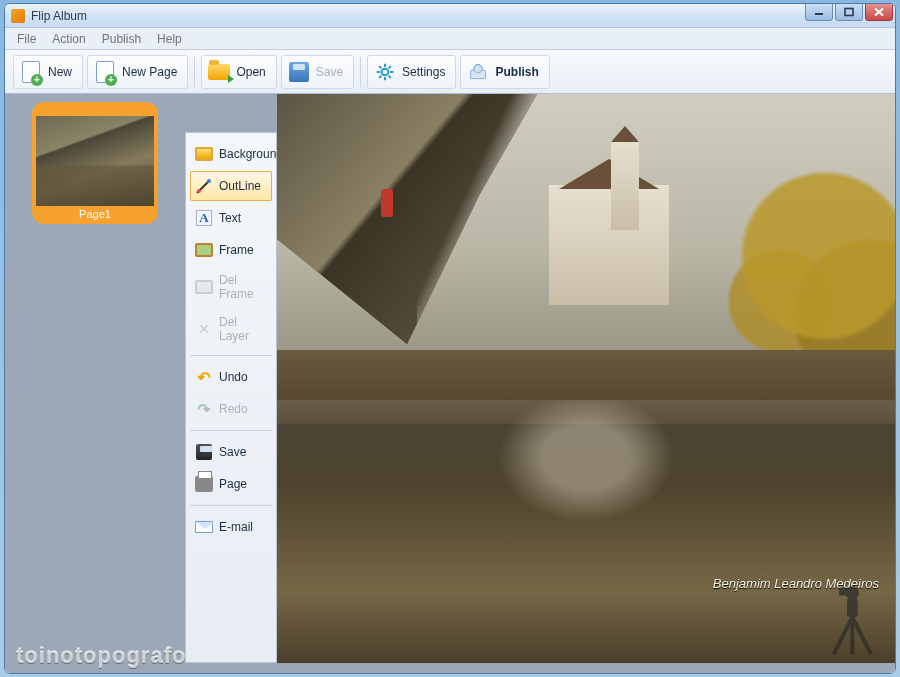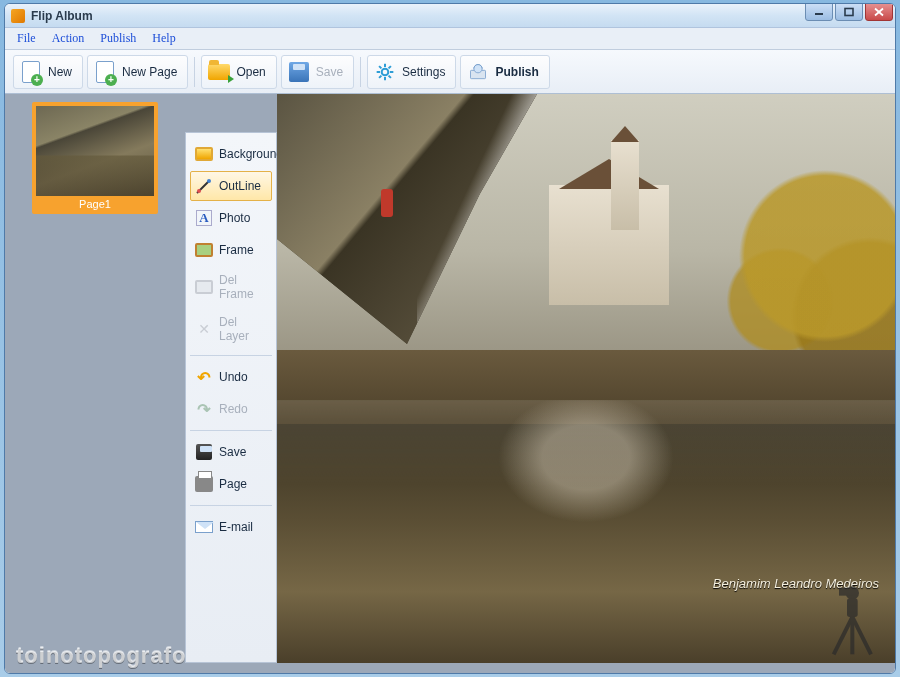--- a/index.html
+++ b/index.html
@@ -2,28 +2,28 @@
 <html><head>
 <meta charset="utf-8">
 <style>
 * { margin: 0; padding: 0; box-sizing: border-box; font-family: "Segoe UI", Tahoma, sans-serif; font-size: 12px; }
 body { width: 900px; height: 677px; background: linear-gradient(to bottom, #87b8e0 0%, #a8cce8 100%); position: relative; overflow: hidden; }
 
 .window-frame { position: absolute; top: 3px; left: 4px; right: 4px; bottom: 3px; background: #fff; border: 1px solid #4f7aa8; border-radius: 6px; overflow: hidden; display: flex; flex-direction: column; }
 
 .title-bar { height: 24px; background: linear-gradient(to bottom, #eaf2fb 0%, #d2e4f5 50%, #c5dbf0 100%); border-bottom: 1px solid #b0c4de; display: flex; align-items: center; padding: 0 6px; position: relative; }
 .title-bar .app-icon { width: 14px; height: 14px; margin-right: 6px; background: linear-gradient(135deg, #f5a623, #e07800); border-radius: 2px; }
-.title-bar .title-text { color: #2a3b4d; font-size: 12px; font-weight: bold; }
+.title-bar .title-text { color: #2a3b4d; font-size: 12px; }
 .window-controls { position: absolute; right: 2px; top: -1px; display: flex; gap: 2px; }
 .window-controls div { width: 28px; height: 18px; border-radius: 0 0 3px 3px; display: flex; align-items: center; justify-content: center; background: linear-gradient(to bottom, rgba(200,220,245,0.9), rgba(150,185,225,0.9)); border: 1px solid #6b8db3; color: #2a3b4d; font-weight: bold; cursor: pointer; }
 .window-controls div.close { background: linear-gradient(to bottom, #e58f8f, #c94a4a); color: #fff; border-color: #a03535; }
 .window-controls svg { width: 12px; height: 10px; }
 
 .menu-bar { height: 22px; background: #e9eff7; border-bottom: 1px solid #c0cdde; display: flex; align-items: center; padding: 0 4px; }
-.menu-bar span { padding: 3px 8px; color: #1d4ed8; cursor: pointer; font-family: Liberation Serif, serif; }
+.menu-bar span { padding: 3px 8px; color: #737373; cursor: pointer; }
 
 .toolbar { height: 44px; background: linear-gradient(to bottom, #f6f9fd 0%, #e8eef6 100%); border-bottom: 1px solid #aebfd4; display: flex; align-items: center; padding: 0 8px; gap: 4px; }
 .toolbar-btn { display: flex; align-items: center; height: 34px; padding: 0 10px 0 6px; border: 1px solid transparent; border-radius: 3px; background: linear-gradient(to bottom, #fdfdfe, #eef3f9); border-color: #cdd9e8; cursor: pointer; gap: 6px; }
 .toolbar-btn .ticon { width: 22px; height: 22px; border-radius: 3px; display: flex; align-items: center; justify-content: center; }
 .toolbar-btn .txt { color: #1a2c42; }
 .toolbar-btn.strong .txt { font-weight: bold; }
 .tb-sep { width: 1px; height: 30px; background: #c7d3e3; margin: 0 2px; }
 
 
 .i-page { width: 18px; height: 22px; background:#fff; border:1px solid #7aa0cc; border-radius:2px; position:relative; }
@@ -36,21 +36,21 @@
 .i-print { width:18px; height:16px; background:#888; border-radius:2px; position:relative; }
 .i-print:before { content:""; position:absolute; top:-5px; left:3px; width:12px; height:6px; background:#fff; border:1px solid #888; }
 .i-undo { font-size:16px; color:#f0a500; font-weight:bold; }
 .i-redo { font-size:16px; color:#aac4b4; font-weight:bold; }
 .i-square { width:18px; height:14px; border:2px solid #f0a500; background:#fff; border-radius:2px; }
 .i-mail { width:18px; height:12px; background:#fff; border:1px solid #7aa0cc; position:relative; }
 .i-mail:before { content:""; position:absolute; top:0; left:0; width:0; height:0; border-left:9px solid transparent; border-right:9px solid transparent; border-top:7px solid #cfe2f7; }
 
 .workspace { flex: 1; display: flex; background: #9ca8b8; overflow: hidden; }
 .thumb-panel { width: 180px; padding: 8px 10px; }
-.thumb { width: 126px; border: 2px solid #f7a22e; background: #f7a22e; padding: 2px 2px 0 2px; border-radius: 2px; margin: 0 auto; }
+.thumb { width: 126px; border: 2px solid #f7a22e; background: #f7a22e; padding: 12px 2px 0 2px; border-radius: 12px; margin: 0 auto; }
 .thumb-img { width: 100%; height: 90px; background: linear-gradient(160deg, #6d6852 0%, #8a8466 30%, #4a4638 32%, #847a5c 60%, #5c543e 100%); background-size: cover; position: relative; overflow: hidden; }
 .thumb-img:after { content:""; position:absolute; bottom:0; left:0; right:0; height:45%; background:linear-gradient(to bottom, rgba(60,50,30,0.5), rgba(100,90,60,0.7)); transform:scaleY(-1); }
 .thumb-label { text-align: center; color: #fff; font-size: 11px; padding: 2px 0; }
 
 .canvas-area { flex: 1; position: relative; display: flex; }
 .left-rail { width: 92px; background: linear-gradient(to bottom, #f3f6fa, #e8edf4); border: 1px solid #b7c4d6; margin: 38px 0 10px 0; display: flex; flex-direction: column; padding: 6px 4px; gap: 2px; }
 .rail-btn { display: flex; align-items: center; gap: 6px; padding: 5px 4px; border-radius: 2px; cursor: pointer; border: 1px solid transparent; color: #1a2c42; }
 .rail-btn .ricon { width: 18px; height: 18px; display:flex; align-items:center; justify-content:center; flex-shrink:0; }
 .rail-btn.sel { background: linear-gradient(to bottom, #fff7e5, #ffe7a8); border-color: #e4b148; }
 .rail-btn.dis { color: #a8b0bc; }
@@ -214,21 +214,21 @@
                 <circle cx="4" cy="14" r="2" fill="#e05050"></circle>
                 <circle cx="14" cy="4" r="2" fill="#4080d0"></circle>
               </svg>
             </div>
           <div>OutLine</div>
         </div>
         <div class="rail-btn">
           <div class="ricon">
               <div style="width:16px;height:16px;border:1px solid #aac;color:#2a5cc0;font-family:'Times New Roman',serif;font-weight:bold;font-size:13px;text-align:center;line-height:14px;">A</div>
             </div>
-          <div>Photo</div>
+          <div>Text</div>
         </div>
         <div class="rail-btn">
           <div class="ricon">
               <div class="i-square" style="border-color:#c08030;background:#a8d080;"></div>
             </div>
           <div>Frame</div>
         </div>
         <div class="rail-btn dis">
           <div class="ricon">
               <div class="i-square" style="border-color:#c9cdd4;background:#e6eaef;"></div>

